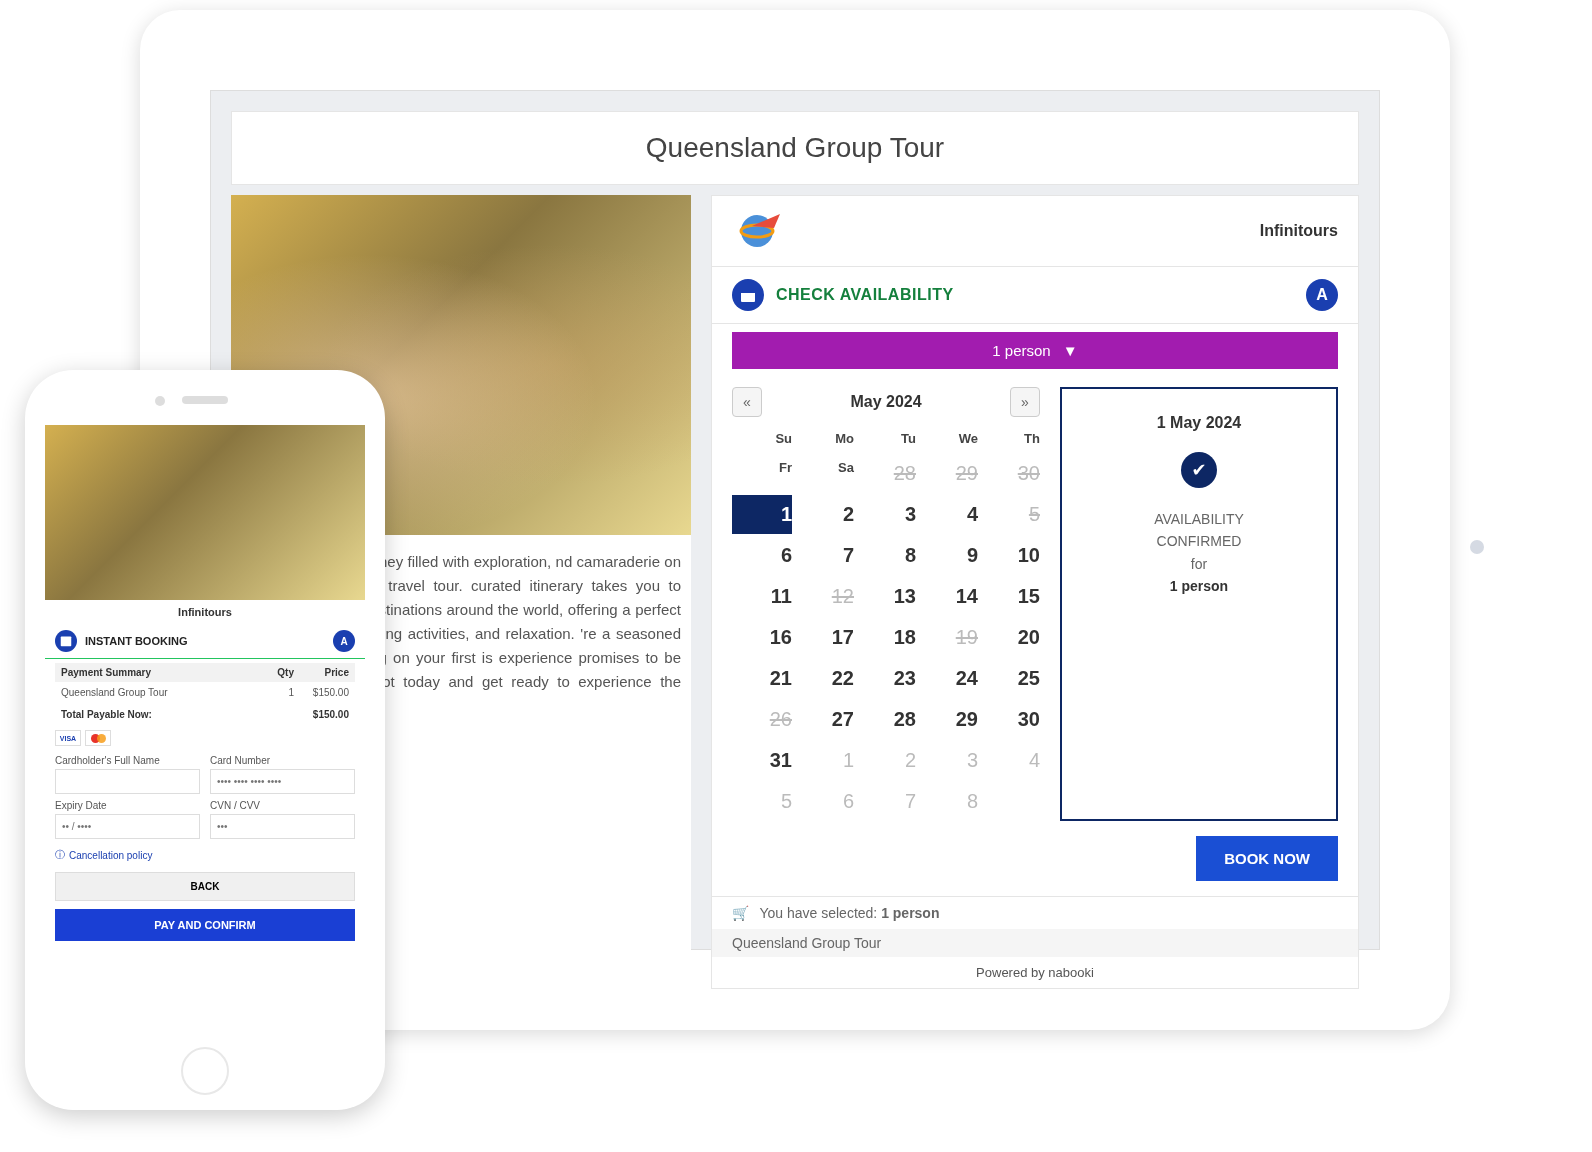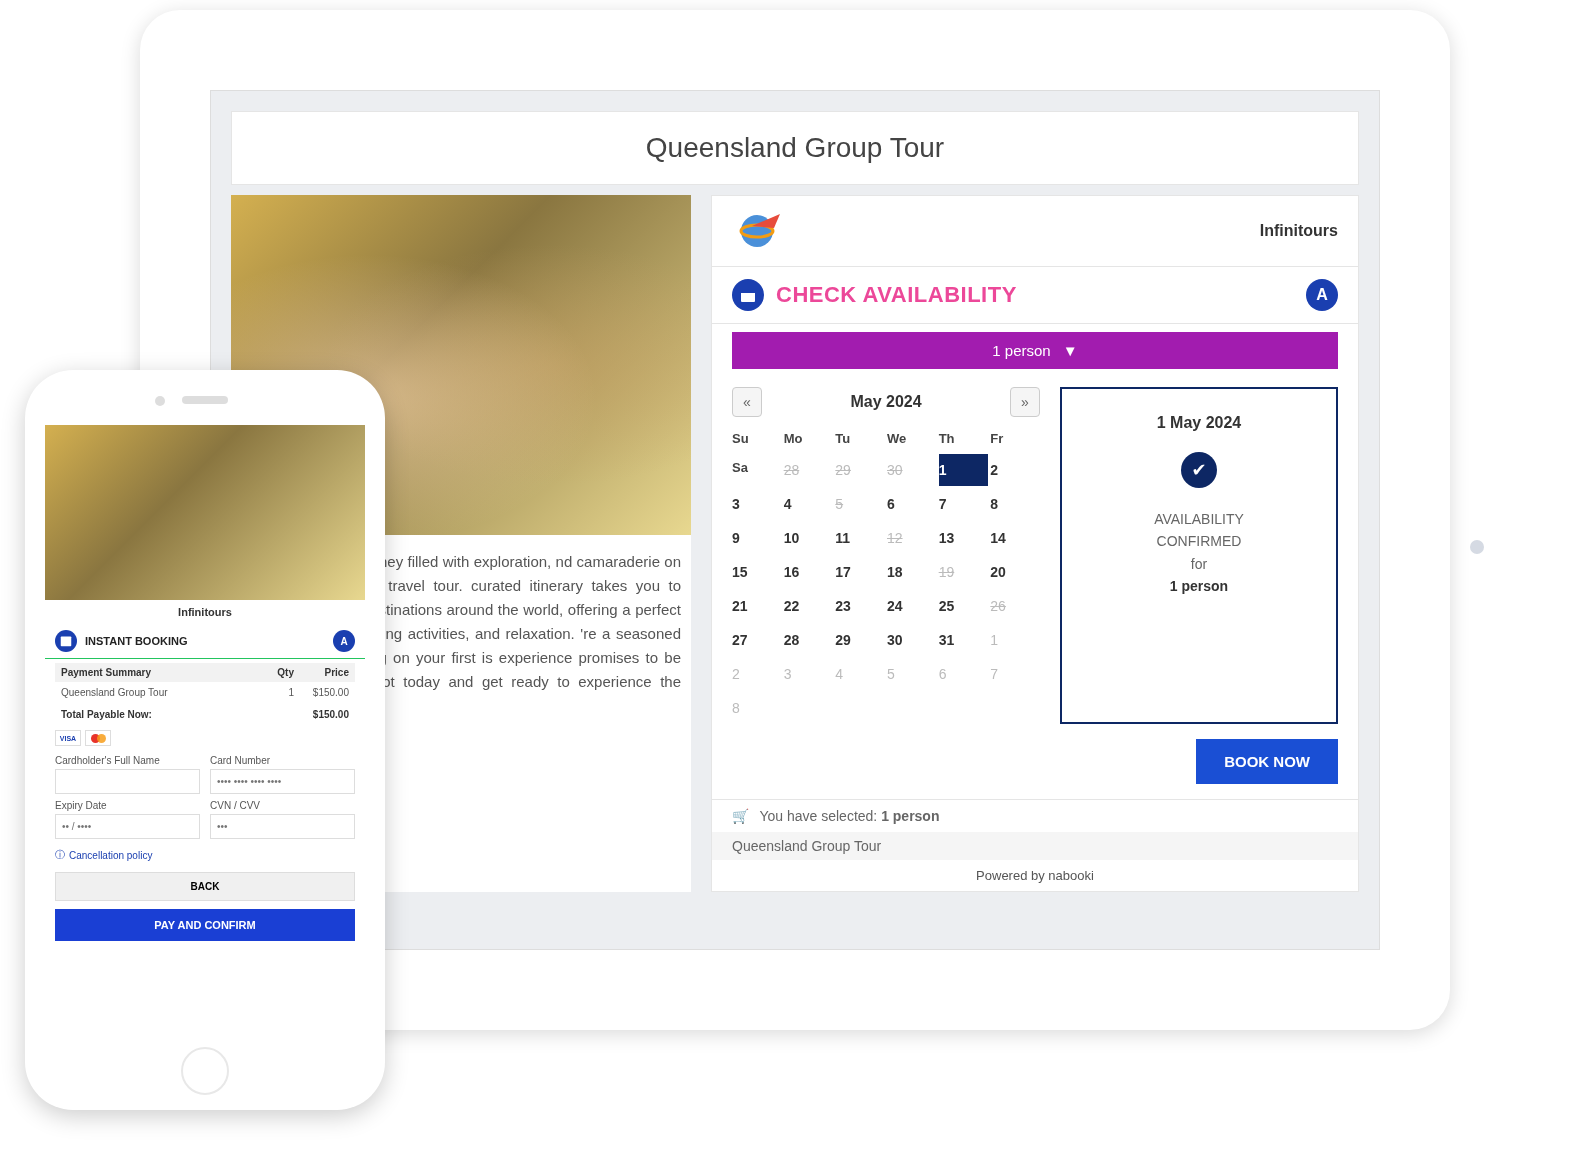--- a/index.html
+++ b/index.html
@@ -22,34 +22,34 @@
 
 
 .booking { flex: 1; background: #fff; border: 1px solid #e5e5e5; display: flex; flex-direction: column; }
 .booking-header { display: flex; align-items: center; justify-content: space-between; padding: 10px 20px; border-bottom: 1px solid #e5e5e5; }
 .logo-globe { width: 60px; height: 50px; position: relative; }
 .logo-globe svg { width: 100%; height: 100%; }
 .brand { font-weight: bold; font-size: 16px; color: #333; }
 
 .check-avail { display: flex; align-items: center; padding: 12px 20px; border-bottom: 1px solid #e5e5e5; }
 .cal-badge { width: 32px; height: 32px; border-radius: 50%; background: #1a3fb0; display: flex; align-items: center; justify-content: center; margin-right: 12px; }
-.check-avail h2 { font-size: 22px; font-weight: bold; letter-spacing: 0.5px; color: #ec4899; flex: 1; }
+.check-avail h2 { font-size: 16px; font-weight: bold; letter-spacing: 0.5px; color: #15803d; flex: 1; }
 .a-badge { width: 32px; height: 32px; border-radius: 50%; background: #1a3fb0; color: #fff; display: flex; align-items: center; justify-content: center; font-weight: bold; font-size: 16px; }
 
 .person-select { margin: 8px 20px; background: #a21caf; color: #fff; text-align: center; padding: 10px; font-size: 15px; font-weight: 500; cursor: pointer; }
 .person-select .caret { margin-left: 8px; }
 
 .cal-row { display: flex; padding: 10px 20px 0; gap: 20px; }
 .calendar { flex: 1; }
 .cal-nav { display: flex; align-items: center; justify-content: space-between; margin-bottom: 8px; }
 .cal-nav button { width: 30px; height: 30px; border: 1px solid #ccc; background: #f5f5f5; border-radius: 4px; color: #666; cursor: pointer; font-size: 14px; }
 .cal-nav h3 { font-size: 16px; font-weight: bold; color: #333; }
-.cal-grid { display: grid; grid-template-columns: repeat(6, 1fr); gap: 2px; text-align: left; }
+.cal-grid { display: grid; grid-template-columns: repeat(5, 1fr); gap: 2px; text-align: right; }
 .cal-head { font-size: 13px; font-weight: bold; color: #444; padding: 6px 0; }
-.cal-day { font-size: 14px; padding: 8px 0; color: #333; font-weight: bold; cursor: pointer; }
+.cal-day { font-size: 20px; padding: 8px 0; color: #333; font-weight: bold; cursor: pointer; }
 .cal-day.muted { color: #bbb; font-weight: normal; text-decoration: line-through; }
 .cal-day.next { color: #bbb; font-weight: normal; }
 .cal-day.selected { background: #0d2764; color: #fff; }
 
 .confirm-box { width: 278px; border: 2px solid #0d2764; padding: 25px 15px; text-align: center; }
 .confirm-box .date { font-size: 16px; font-weight: bold; color: #333; margin-bottom: 20px; }
 .confirm-box .check-circle { width: 36px; height: 36px; border-radius: 50%; background: #0d2764; margin: 0 auto 20px; display: flex; align-items: center; justify-content: center; color: #fff; font-size: 18px; }
 .confirm-box .txt { font-size: 14px; color: #666; line-height: 1.6; }
 .confirm-box .txt strong { color: #333; }
 

